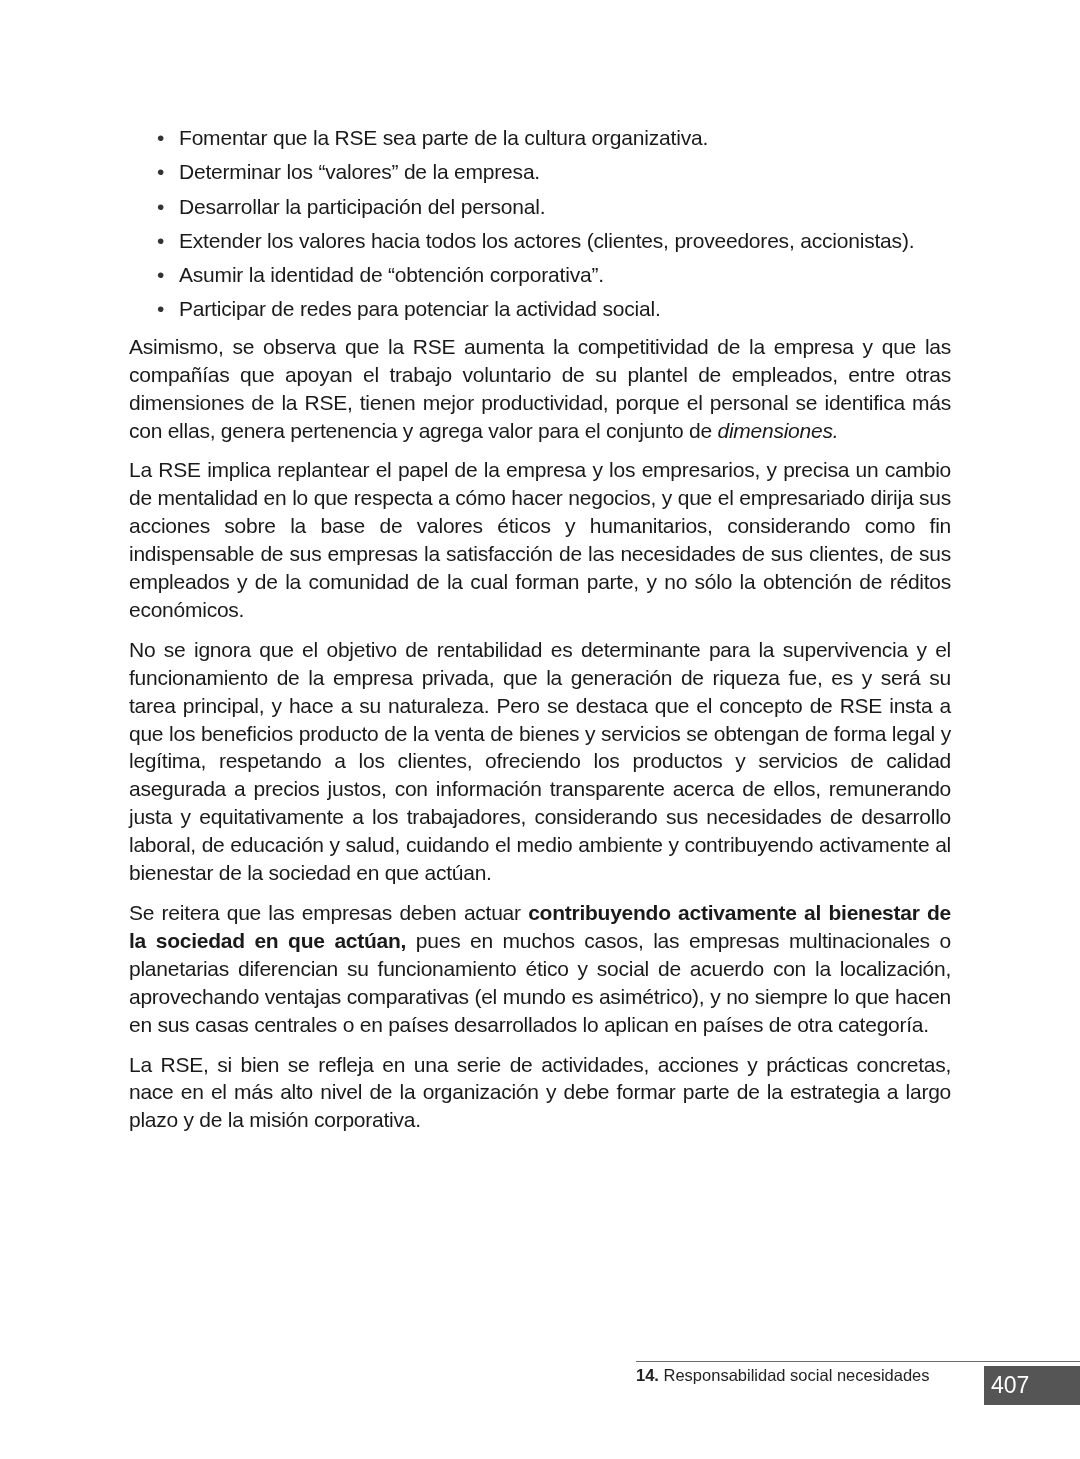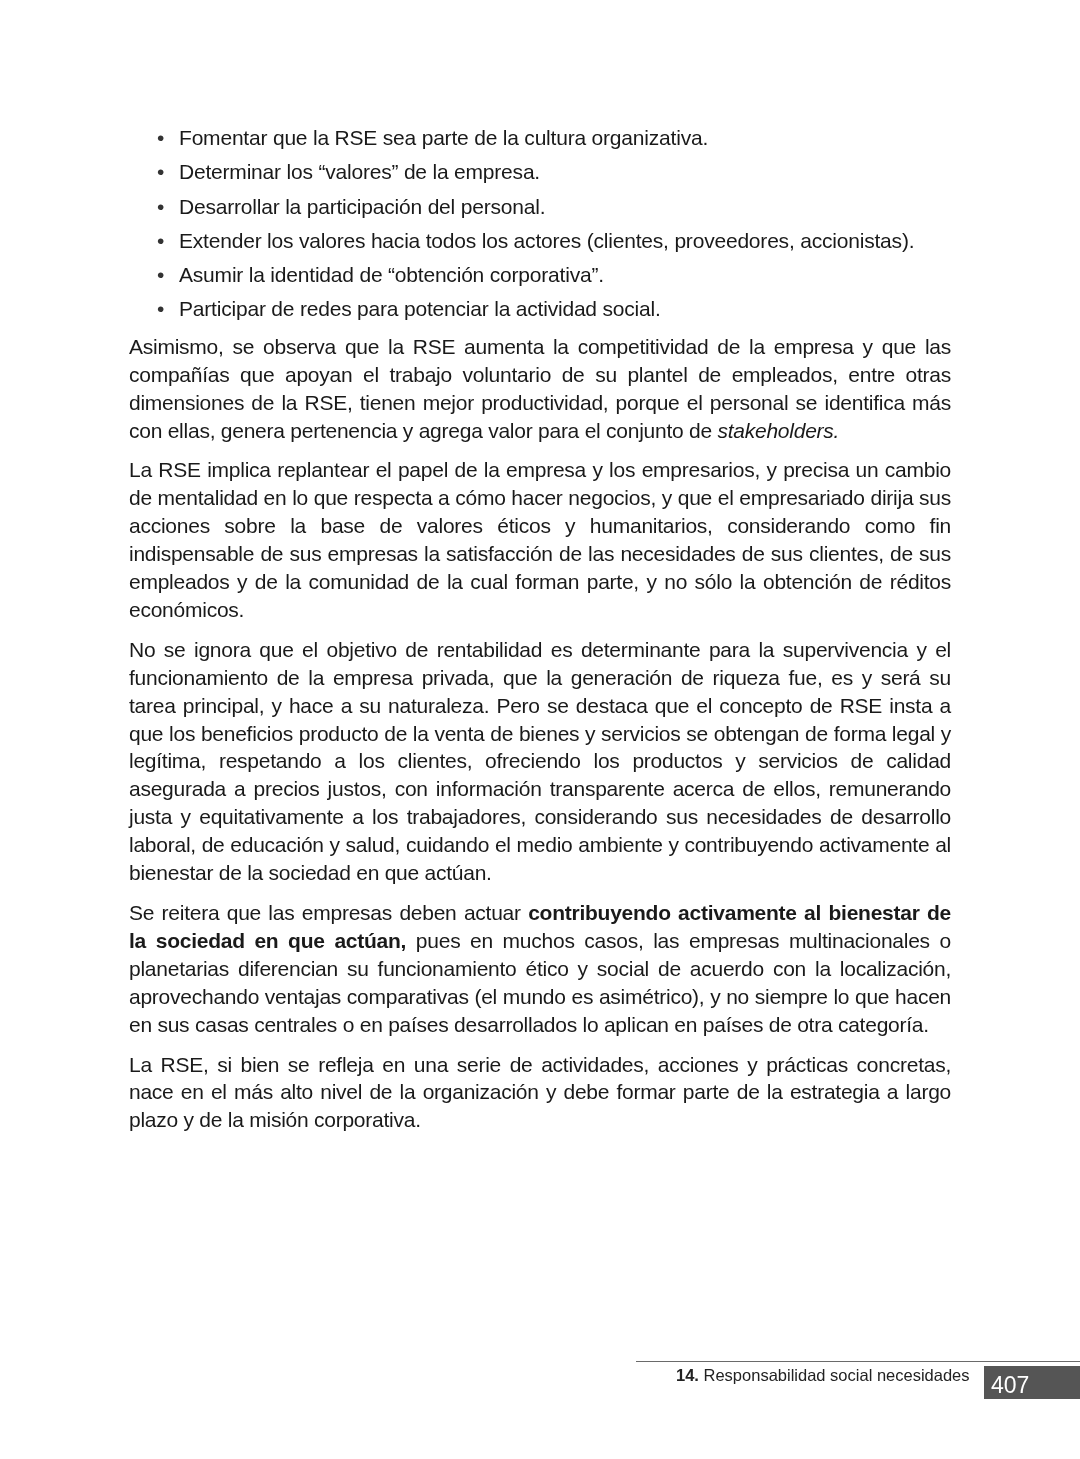--- a/index.html
+++ b/index.html
@@ -8,38 +8,38 @@
   .content { position: absolute; left: 129px; top: 121px; width: 822px; }
   ul.bullets { list-style: none; margin: 0; padding: 0; }
   ul.bullets li { position: relative; padding-left: 50px; font-size: 21px; line-height: 34.3px; letter-spacing: -0.2px; }
   ul.bullets li::before { content: "•"; position: absolute; left: 28px; top: 0; color: #333; }
   p { margin: 0; font-size: 21px; line-height: 27.9px; text-align: justify; letter-spacing: -0.25px; }
   p.first { margin-top: 6px; }
   p + p { margin-top: 12px; }
   h2 { margin: 42px 0 8px 0; font-size: 25.5px; font-weight: bold; color: #555555; letter-spacing: -0.2px; line-height: 34px; }
   .footer-rule { position: absolute; left: 636px; top: 1361px; width: 444px; height: 1px; background: #6a6a6a; }
   .footer-text { position: absolute; left: 636px; top: 1366px; font-size: 16.5px; color: #222; }
-  .footer-text b { font-weight: bold; margin-left: 40px; }
-  .page-box { position: absolute; left: 984px; top: 1366px; width: 96px; height: 33px; background: #555555; color: #ffffff;
+  .footer-text b { font-weight: bold; }
+  .page-box { position: absolute; left: 984px; top: 1366px; width: 96px; height: 39px; background: #555555; color: #ffffff;
               font-size: 23px; line-height: 39px; padding-left: 7px; box-sizing: border-box; }
 </style>
 </head>
 <body>
 
 <div class="content">
   <ul class="bullets">
     <li>Fomentar que la RSE sea parte de la cultura organizativa.</li>
     <li>Determinar los “valores” de la empresa.</li>
     <li>Desarrollar la participación del personal.</li>
     <li>Extender los valores hacia todos los actores (clientes, proveedores, accionistas).</li>
     <li>Asumir la identidad de “obtención corporativa”.</li>
     <li>Participar de redes para potenciar la actividad social.</li>
   </ul>
 
-  <p class="first"><span>Asimismo, se observa que la RSE aumenta la competitividad de la empresa y que las compañías que apoyan el trabajo voluntario de su plantel de empleados, entre otras dimensiones de la RSE, tienen mejor productividad, porque el personal se identifica más con ellas, genera pertenencia y agrega valor para el conjunto de </span><i>stakeholders.</i></p>
+  <p class="first"><span>Asimismo, se observa que la RSE aumenta la competitividad de la empresa y que las compañías que apoyan el trabajo voluntario de su plantel de empleados, entre otras dimensiones de la RSE, tienen mejor productividad, porque el personal se identifica más con ellas, genera pertenencia y agrega valor para el conjunto de </span><i>dimensiones.</i></p>
 
 
   <p>La RSE implica replantear el papel de la empresa y los empresarios, y precisa un cambio de mentalidad en lo que respecta a cómo hacer negocios, y que el empresariado dirija sus acciones sobre la base de valores éticos y humanitarios, considerando como fin indispensable de sus empresas la satisfacción de las necesidades de sus clientes, de sus empleados y de la comunidad de la cual forman parte, y no sólo la obtención de réditos económicos.</p>
   <p>No se ignora que el objetivo de rentabilidad es determinante para la supervivencia y el funcionamiento de la empresa privada, que la generación de riqueza fue, es y será su tarea principal, y hace a su naturaleza. Pero se destaca que el concepto de RSE insta a que los beneficios producto de la venta de bienes y servicios se obtengan de forma legal y legítima, respetando a los clientes, ofreciendo los productos y servicios de calidad asegurada a precios justos, con información transparente acerca de ellos, remunerando justa y equitativamente a los trabajadores, considerando sus necesidades de desarrollo laboral, de educación y salud, cuidando el medio ambiente y contribuyendo activamente al bienestar de la sociedad en que actúan.</p>
   <p><span>Se reitera que las empresas deben actuar </span><b>contribuyendo activamente al bienestar de la sociedad en que actúan,</b><span> pues en muchos casos, las empresas multinacionales o planetarias diferencian su funcionamiento ético y social de acuerdo con la localización, aprovechando ventajas comparativas (el mundo es asimétrico), y no siempre lo que hacen en sus casas centrales o en países desarrollados lo aplican en países de otra categoría.</span></p>
   <p>La RSE, si bien se refleja en una serie de actividades, acciones y prácticas concretas, nace en el más alto nivel de la organización y debe formar parte de la estrategia a largo plazo y de la misión corporativa.</p>
 </div>
 
 <div class="footer-rule"></div>
 <div class="footer-text"><b>14.</b> <span>Responsabilidad social necesidades</span></div>

